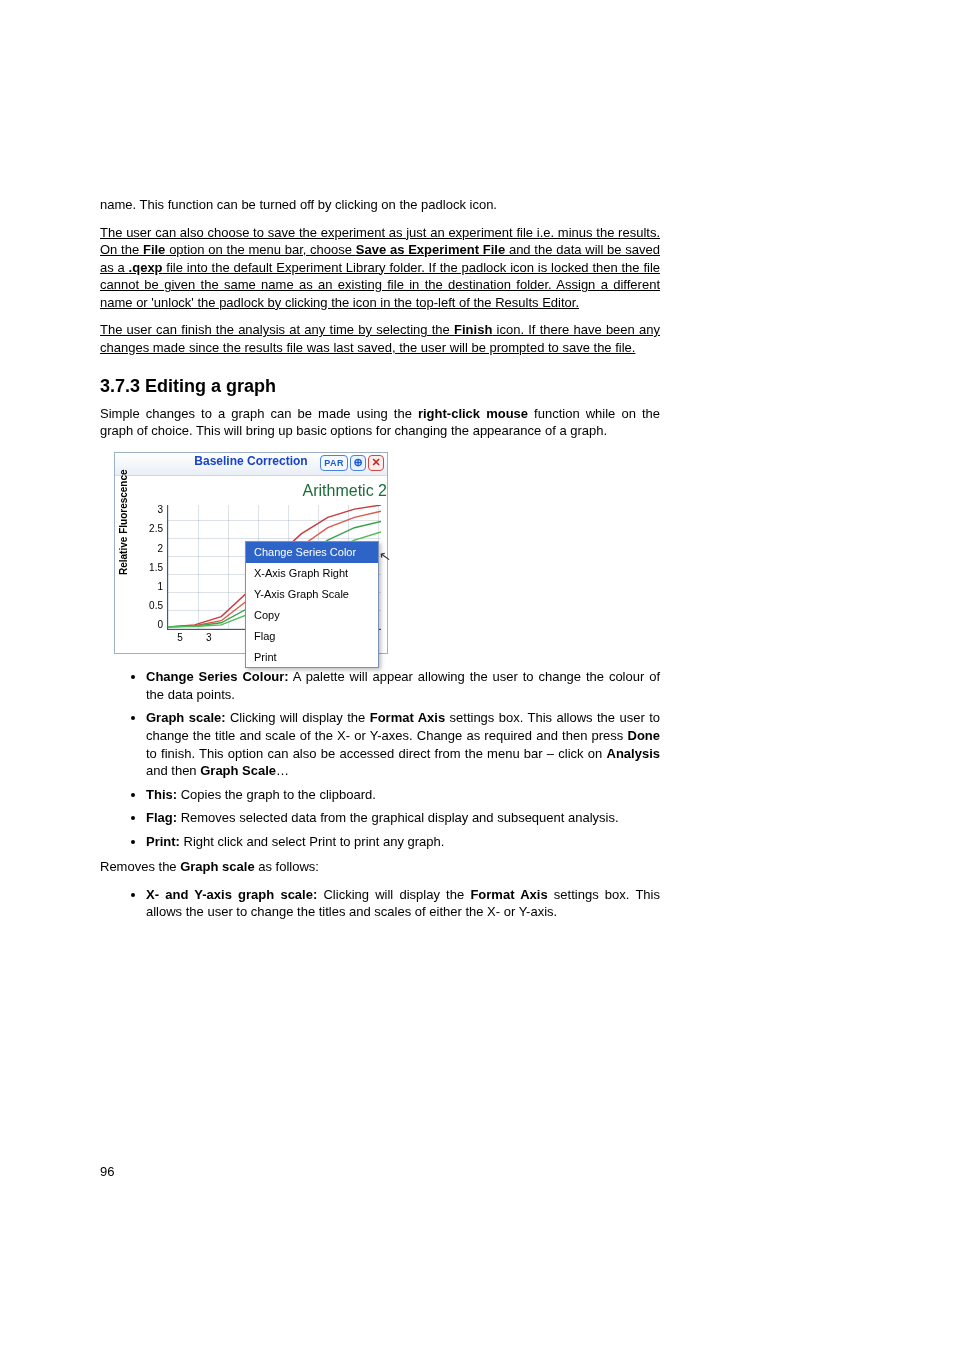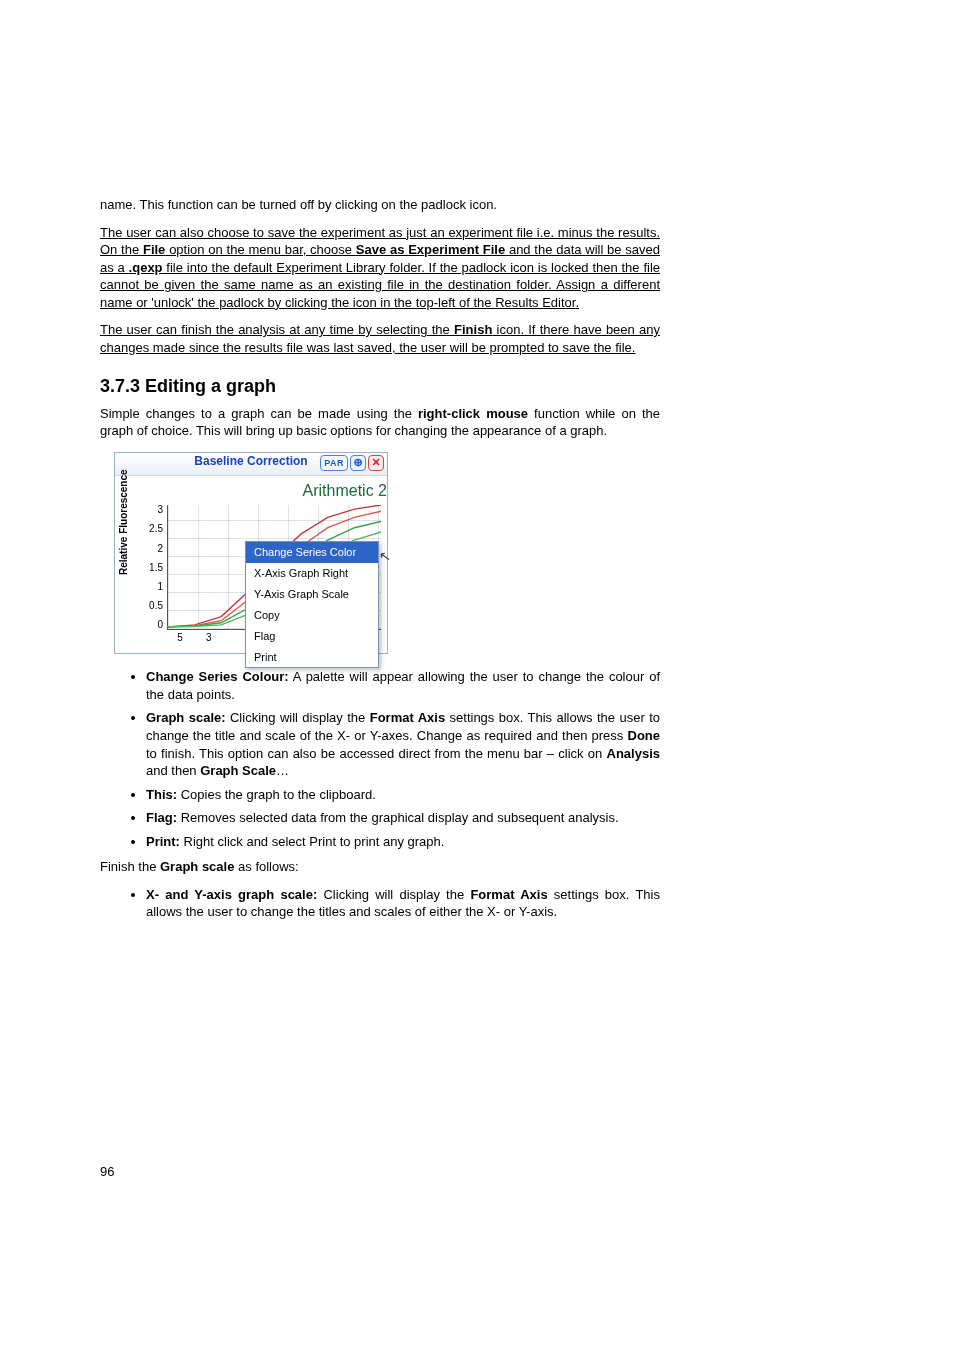--- a/index.html
+++ b/index.html
@@ -284,21 +284,21 @@
       </li>
       <li>
         <b>Flag:</b><span> Removes selected data from the graphical display and subsequent analysis.</span>
       </li>
       <li>
         <b>Print:</b><span> Right click and select Print to print any graph.</span>
       </li>
     </ul>
 
     <p class="para">
-      <span>Finish the </span><b>Graph scale</b><span> as follows:</span>
+      <span>Removes the </span><b>Graph scale</b><span> as follows:</span>
     </p>
 
     <ul class="bullets">
       <li>
         <b>X- and Y-axis graph scale:</b><span> Clicking will display the </span><b>Format Axis</b><span> settings box. This allows the user to change the titles and scales of either the X- or Y-axis.</span>
       </li>
     </ul>
 
   </div>
 

